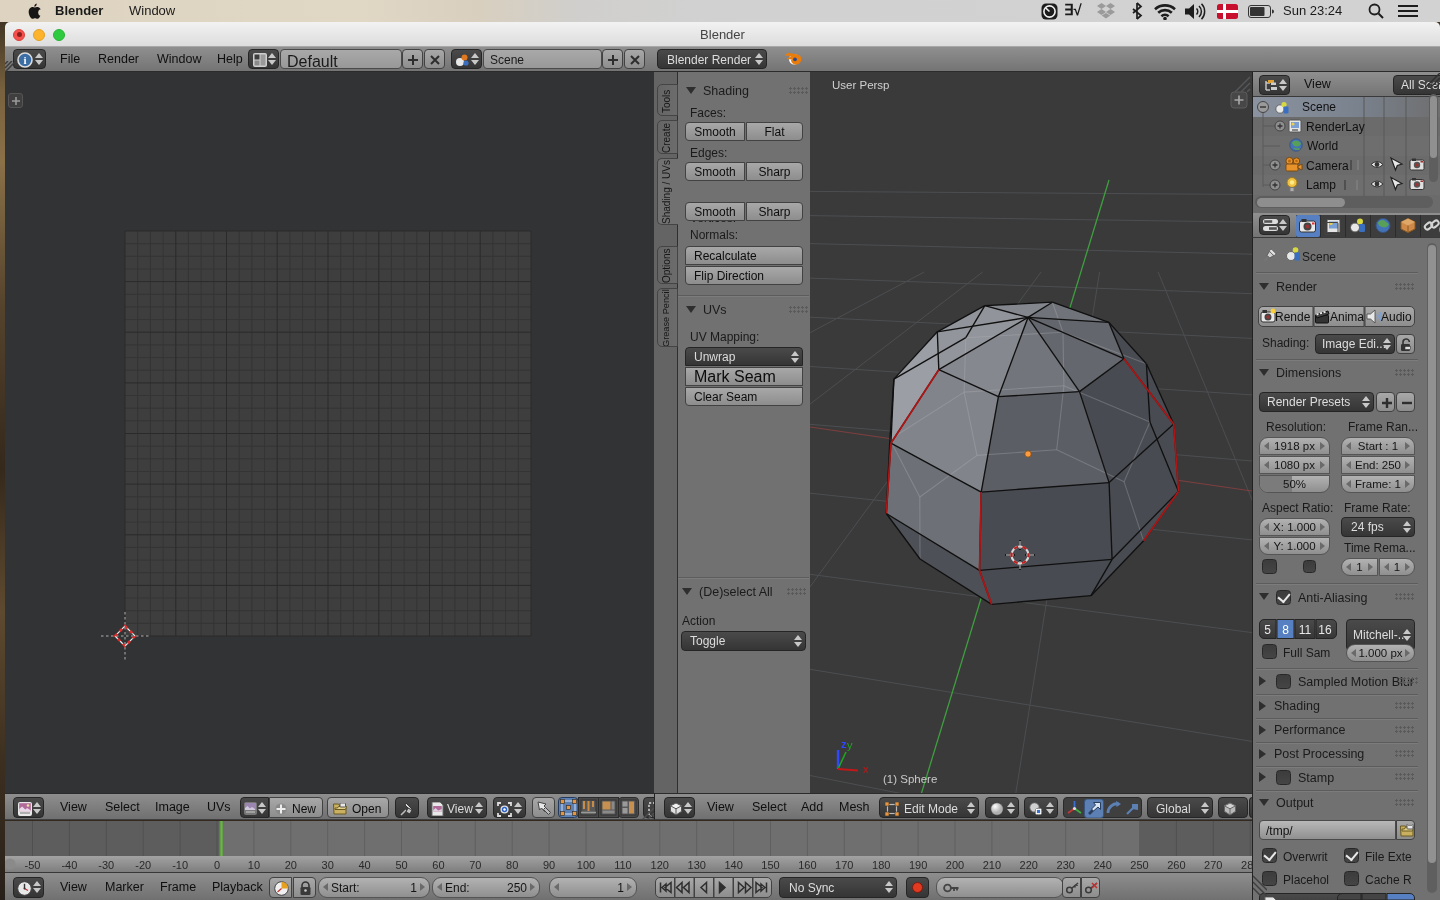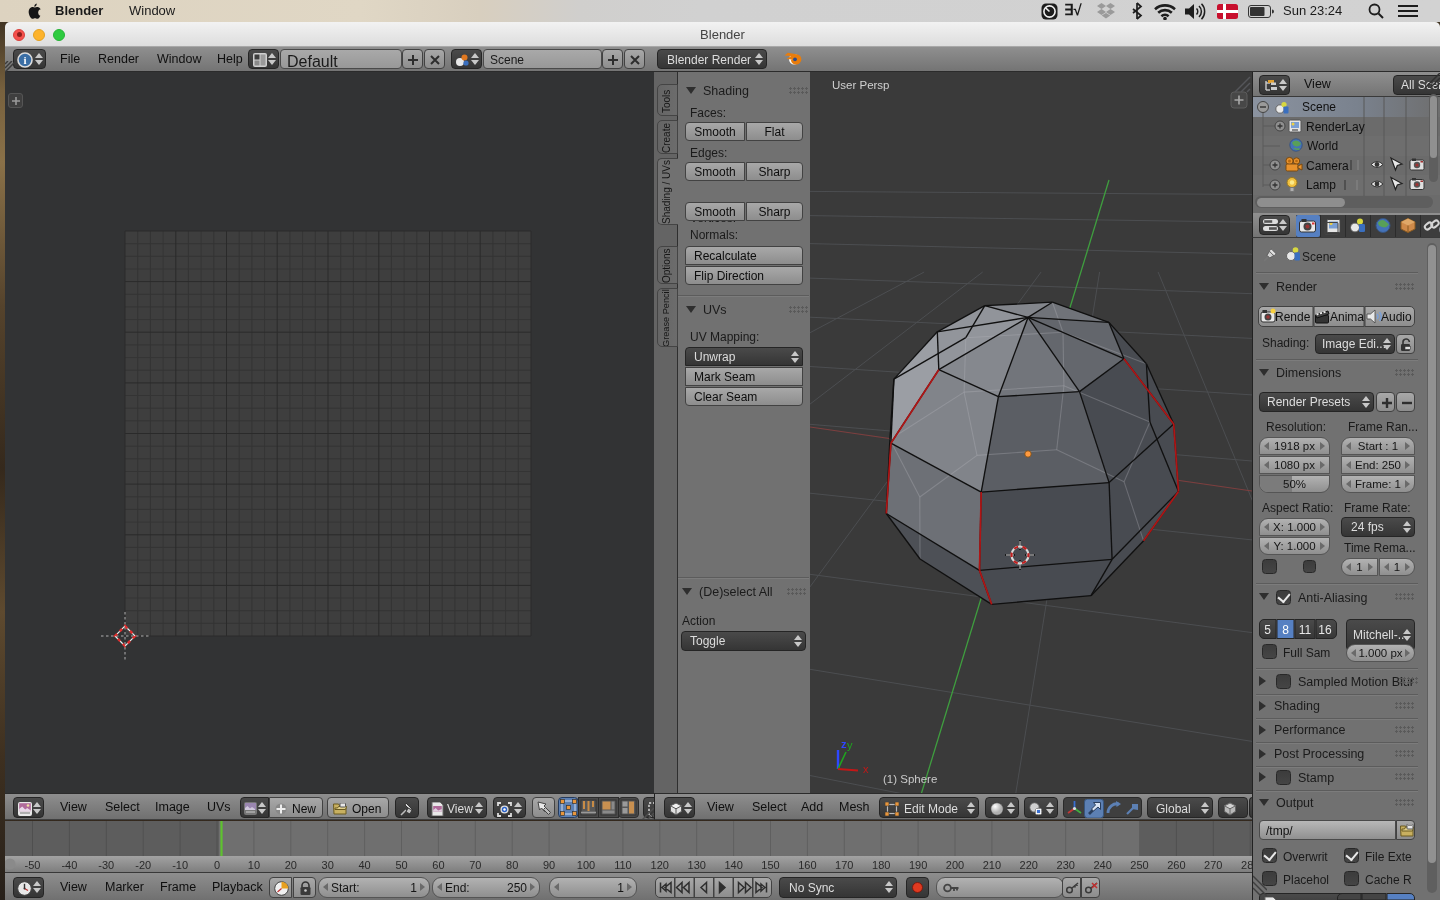--- a/index.html
+++ b/index.html
@@ -322,21 +322,21 @@
     <div class="ab" style="left:0;top:50%;transform:translateY(-52%);width:100%;text-align:left;padding-left:8px;">Flip Direction</div>
   </div>
 <div class="sep" style="left:678px;top:295px;width:131px;"></div>
 <div class="ptitle" style="left:686px;top:303px;"><span class="tri-d"></span>UVs</div>
 <div class="grip" style="left:789px;top:306px;"></div>
 <div class="ab" style="left:690px;top:330px;font-size:12px;color:#1a1a1a;">UV Mapping:</div>
 <div class="db" style="left:685px;top:347px;width:118px;height:19px;border-radius:4px 4px 0 0;font-size:12px;">
     <div class="ab" style="left:8px;top:50%;transform:translateY(-52%);">Unwrap</div>
     <div class="updn"></div>
   </div>
-<div class="lb" style="left:685px;top:367px;width:118px;height:19px;border-radius:0;font-size:12px;">
+<div class="lb" style="left:685px;top:367px;width:118px;height:19px;border-radius:0;font-size:16px;">
     <div class="ab" style="left:0;top:50%;transform:translateY(-52%);width:100%;text-align:left;padding-left:8px;">Mark Seam</div>
   </div>
 <div class="lb" style="left:685px;top:387px;width:118px;height:19px;border-radius:0 0 4px 4px;font-size:12px;">
     <div class="ab" style="left:0;top:50%;transform:translateY(-52%);width:100%;text-align:left;padding-left:8px;">Clear Seam</div>
   </div>
 <div class="sep" style="left:678px;top:577px;width:131px;"></div>
 <div class="ptitle" style="left:682px;top:585px;"><span class="tri-d"></span>(De)select All</div>
 <div class="grip" style="left:787px;top:588px;"></div>
 <div class="ab" style="left:682px;top:614px;font-size:12px;color:#1a1a1a;">Action</div>
 <div class="db" style="left:681px;top:631px;width:125px;height:20px;border-radius:4px;font-size:12px;">

